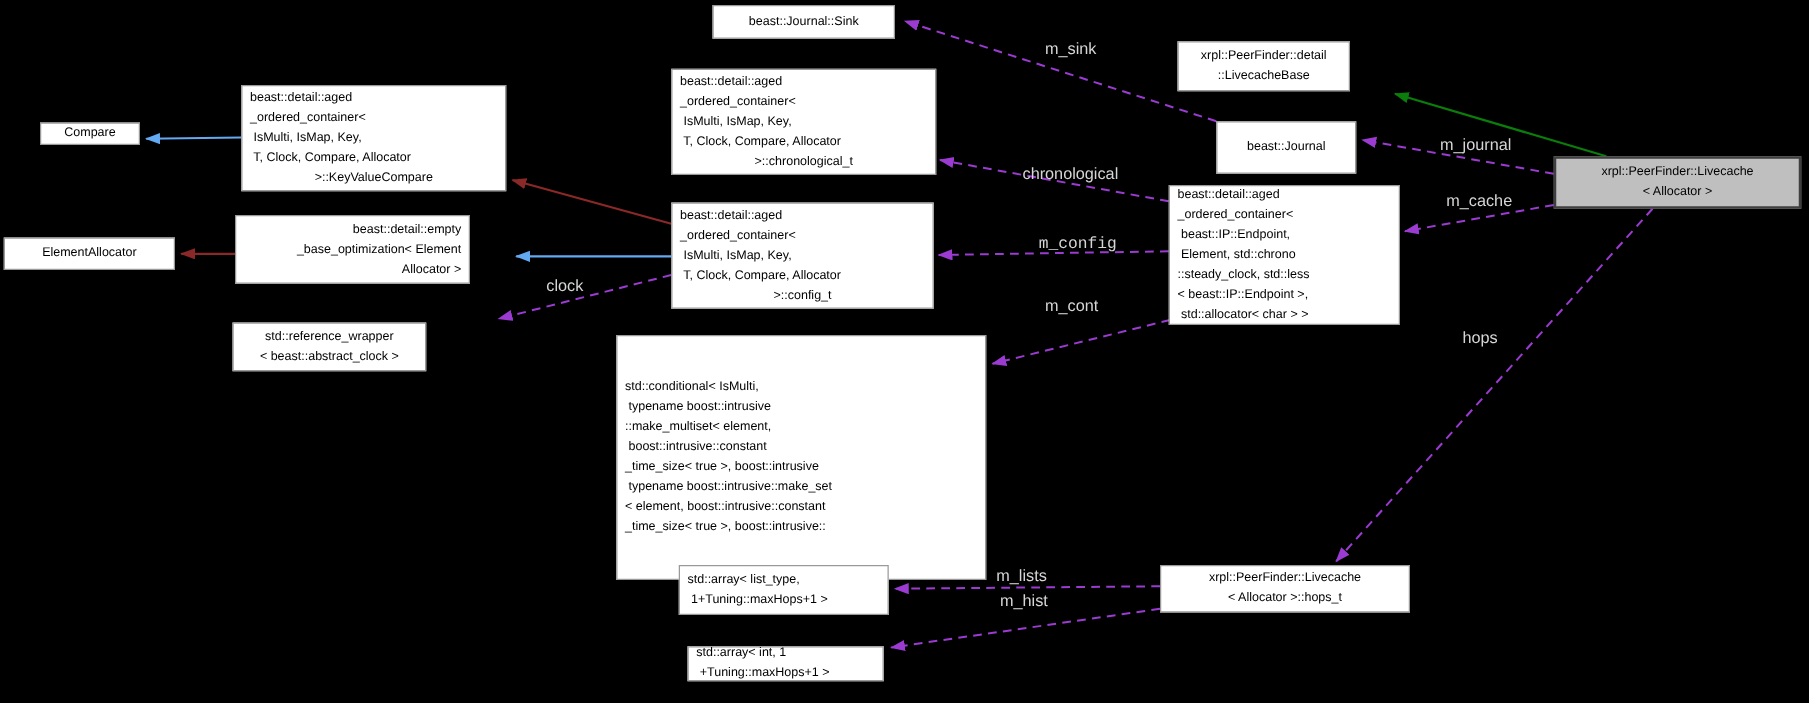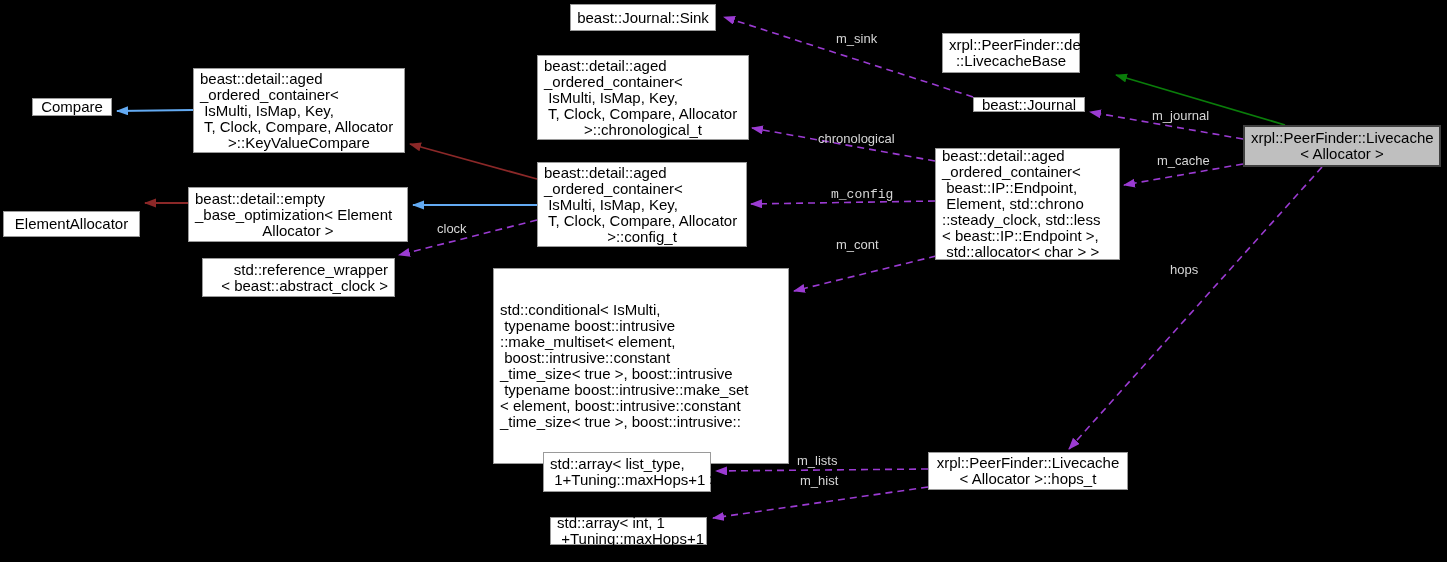--- a/index.html
+++ b/index.html
@@ -18,21 +18,21 @@
   .green{stroke:var(--edge_green,#0a7d0a);stroke-width:1.8px;}
   .blue{stroke:var(--edge_blue,#63aaf2);stroke-width:1.8px;}
   .darkred{stroke:var(--edge_darkred,#8b2828);stroke-width:1.8px;}
   .fill-purple{fill:var(--edge_purple,#9b3bd2);}
   .fill-green{fill:var(--edge_green,#0a7d0a);}
   .fill-blue{fill:var(--edge_blue,#63aaf2);}
   .fill-darkred{fill:var(--edge_darkred,#8b2828);}
   .node{
     position:absolute;z-index:2;box-sizing:border-box;
     background:var(--node_fill,#fff);border:1.5px solid var(--node_border,#9a9a9a);
-    color:var(--node_text,#000);font-size:15px;line-height:16px;white-space:pre;
+    color:var(--node_text,#000);font-size:10px;line-height:16px;white-space:pre;
     display:flex;flex-direction:column;justify-content:center;
     padding:2px 6px;text-align:center;cursor:pointer;
   }
   .node.left{text-align:left;}
   .node .ln{min-height:16px;}
   .node .ln.c{text-align:center;}
   .node.selected{background:var(--selected_fill,#bfbfbf);border:2px solid var(--selected_border,#3f3f3f);}
   .edge-label{
     position:absolute;z-index:3;color:var(--label_color,#d6d6d6);
     font-size:13px;line-height:15px;white-space:pre;
@@ -78,21 +78,21 @@
 
   <div class="node" style="left:570px;top:4px;width:146px;height:27px;">
     <div class="ln">beast::Journal::Sink</div>
   </div>
 
   <div class="node" style="left:942px;top:33px;width:138px;height:40px;">
     <div class="ln">xrpl::PeerFinder::detail</div>
     <div class="ln">::LivecacheBase</div>
   </div>
 
-  <div class="node" style="left:973px;top:97px;width:112px;height:15px;align-items:center;">
+  <div class="node" style="left:973px;top:97px;width:112px;height:42px;align-items:center;">
     <div class="ln">beast::Journal</div>
   </div>
 
   <div class="node" style="left:32px;top:98px;width:80px;height:18px;">
     <div class="ln">Compare</div>
   </div>
 
   <div class="node left" style="left:193px;top:68px;width:212px;height:85px;">
     <div class="ln">beast::detail::aged</div>
     <div class="ln">_ordered_container&lt;</div>
@@ -102,39 +102,39 @@
   </div>
 
   <div class="node left" style="left:537px;top:55px;width:212px;height:85px;">
     <div class="ln">beast::detail::aged</div>
     <div class="ln">_ordered_container&lt;</div>
     <div class="ln"> IsMulti, IsMap, Key,</div>
     <div class="ln"> T, Clock, Compare, Allocator</div>
     <div class="ln c">&gt;::chronological_t</div>
   </div>
 
-  <div class="node" style="left:3px;top:190px;width:137px;height:26px;margin-top:21px;">
+  <div class="node" style="left:3px;top:190px;width:137px;height:26px;">
     <div class="ln">ElementAllocator</div>
   </div>
 
-  <div class="node left" style="left:188px;top:187px;width:220px;height:55px;">
+  <div class="node left" style="left:188px;top:172px;width:188px;height:55px;align-items:flex-end;">
     <div class="ln">beast::detail::empty</div>
     <div class="ln">_base_optimization&lt; Element</div>
     <div class="ln c">Allocator &gt;</div>
   </div>
 
   <div class="node left" style="left:537px;top:162px;width:210px;height:85px;">
     <div class="ln">beast::detail::aged</div>
     <div class="ln">_ordered_container&lt;</div>
     <div class="ln"> IsMulti, IsMap, Key,</div>
     <div class="ln"> T, Clock, Compare, Allocator</div>
     <div class="ln c">&gt;::config_t</div>
   </div>
 
-  <div class="node" style="left:202px;top:258px;width:193px;height:39px;text-align:right;">
+  <div class="node" style="left:186px;top:258px;width:155px;height:39px;">
     <div class="ln">std::reference_wrapper</div>
     <div class="ln">&lt; beast::abstract_clock &gt;</div>
   </div>
 
   <div class="node left" style="left:493px;top:268px;width:296px;height:196px;">
     <div class="ln">std::conditional&lt; IsMulti,</div>
     <div class="ln"> typename boost::intrusive</div>
     <div class="ln">::make_multiset&lt; element,</div>
     <div class="ln"> boost::intrusive::constant</div>
     <div class="ln">_time_size&lt; true &gt;, boost::intrusive</div>

